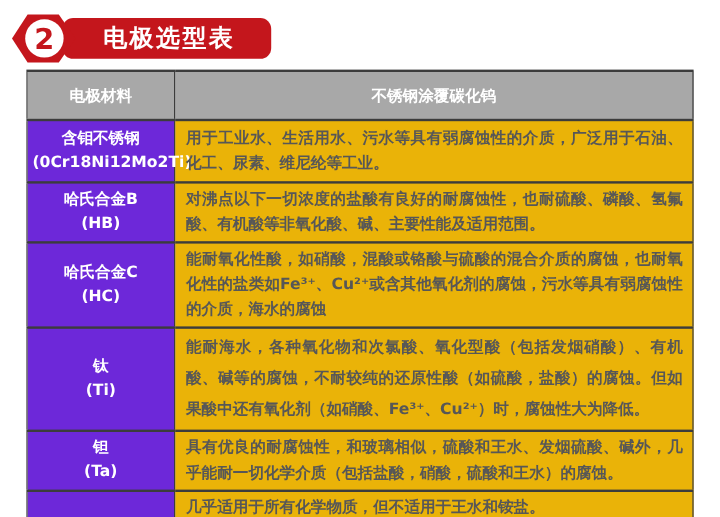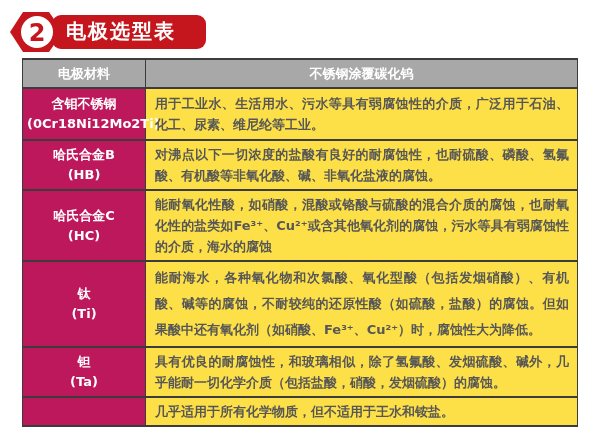--- a/index.html
+++ b/index.html
@@ -23,55 +23,55 @@
     position: relative; z-index: 1;
     margin-left: -12px;
     height: 34px;
     background: #c4161c;
     border-radius: 9px;
     color: #ffffff;
     font-weight: bold;
     font-size: 20px;
     letter-spacing: 2px;
     display: flex; align-items: center;
-    padding: 0 30px 2px 14px;
+    padding: 0 30px 2px 34px;
   }
 
   
   table.sel {
     position: absolute; top: 58px; left: 22px;
     width: 555px;
     border-collapse: collapse;
     table-layout: fixed;
   }
   table.sel td, table.sel th {
     border: 1px solid #3c3c3c;
     border-top-width: 2px;
     border-bottom-width: 2px;
   }
   th.colhead {
     background: #a8a8a8;
     color: #ffffff;
     font-size: 13px;
     font-weight: bold;
     text-align: center;
-    height: 29px;
+    height: 41px;
   }
   td.mat {
-    background: #be185d;
+    background: #6d28d9;
     color: #ffffff;
     font-size: 13px;
     font-weight: bold;
     text-align: center;
     vertical-align: middle;
     line-height: 1.55;
     padding: 2px 4px;
   }
   td.desc {
-    background: #fde047;
+    background: #eab308;
     color: #575757;
     font-size: 13px;
     font-weight: bold;
     vertical-align: middle;
     line-height: 1.62;
     padding: 3px 8px 3px 9px;
     text-align: justify;
   }
   tr.h-r1 { height: 52px; }
   tr.h-r2 { height: 45px; margin-left: 24px; }
@@ -116,21 +116,21 @@
         <span class="mat-sub">(0Cr18Ni12Mo2Ti)</span>
       </td>
       <td class="desc">用于工业水、生活用水、污水等具有弱腐蚀性的介质，广泛用于石油、化工、尿素、维尼纶等工业。</td>
     </tr>
 
     <tr class="h-r2">
       <td class="mat">
         <span>哈氏合金B</span>
         <span class="mat-sub">(HB)</span>
       </td>
-      <td class="desc">对沸点以下一切浓度的盐酸有良好的耐腐蚀性，也耐硫酸、磷酸、氢氟酸、有机酸等非氧化酸、碱、非氧化盐液的腐蚀。</td>
+      <td class="desc">对沸点以下一切浓度的盐酸有良好的耐腐蚀性，也耐硫酸、磷酸、氢氟酸、有机酸等非氧化酸、碱、主要性能及适用范围。</td>
     </tr>
 
     <tr class="h-r3">
       <td class="mat">
         <span>哈氏合金C</span>
         <span class="mat-sub">(HC)</span>
       </td>
       <td class="desc">能耐氧化性酸，如硝酸，混酸或铬酸与硫酸的混合介质的腐蚀，也耐氧化性的盐类如Fe³⁺、Cu²⁺或含其他氧化剂的腐蚀，污水等具有弱腐蚀性的介质，海水的腐蚀</td>
     </tr>
 
@@ -140,21 +140,21 @@
         <span class="mat-sub">(Ti)</span>
       </td>
       <td class="desc">能耐海水，各种氧化物和次氯酸、氧化型酸（包括发烟硝酸）、有机酸、碱等的腐蚀，不耐较纯的还原性酸（如硫酸，盐酸）的腐蚀。但如果酸中还有氧化剂（如硝酸、Fe³⁺、Cu²⁺）时，腐蚀性大为降低。</td>
     </tr>
 
     <tr class="h-r5">
       <td class="mat">
         <span>钽</span>
         <span class="mat-sub">(Ta)</span>
       </td>
-      <td class="desc">具有优良的耐腐蚀性，和玻璃相似，除了氢氟酸、发烟硫酸、碱外，几乎能耐一切化学介质（包括盐酸，硝酸，发烟硫酸）的腐蚀。</td>
+      <td class="desc">具有优良的耐腐蚀性，和玻璃相似，硫酸和王水、发烟硫酸、碱外，几乎能耐一切化学介质（包括盐酸，硝酸，硫酸和王水）的腐蚀。</td>
     </tr>
 
 
     <tr class="h-r7">
       <td class="mat">
         
       </td>
       <td class="desc">几乎适用于所有化学物质，但不适用于王水和铵盐。</td>
     </tr>
   </tbody>

